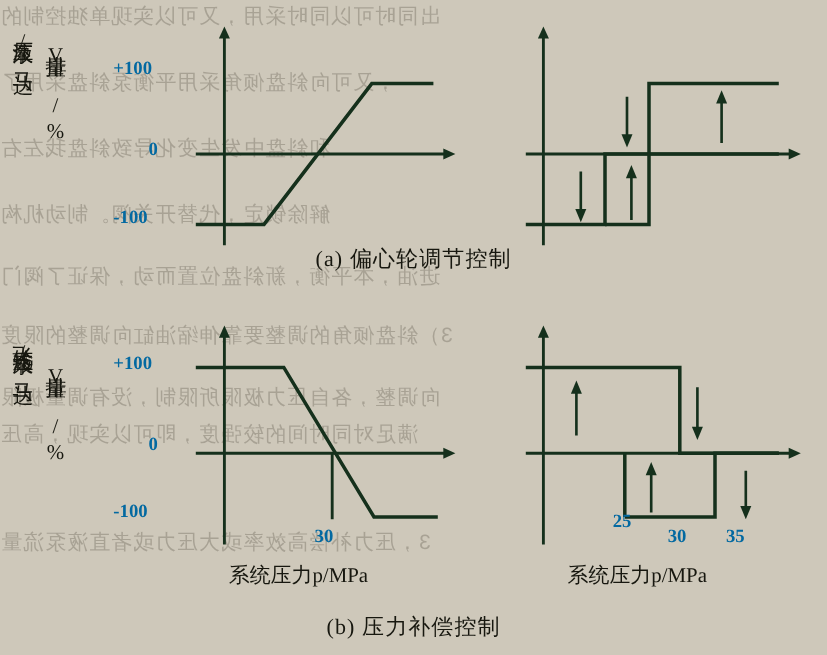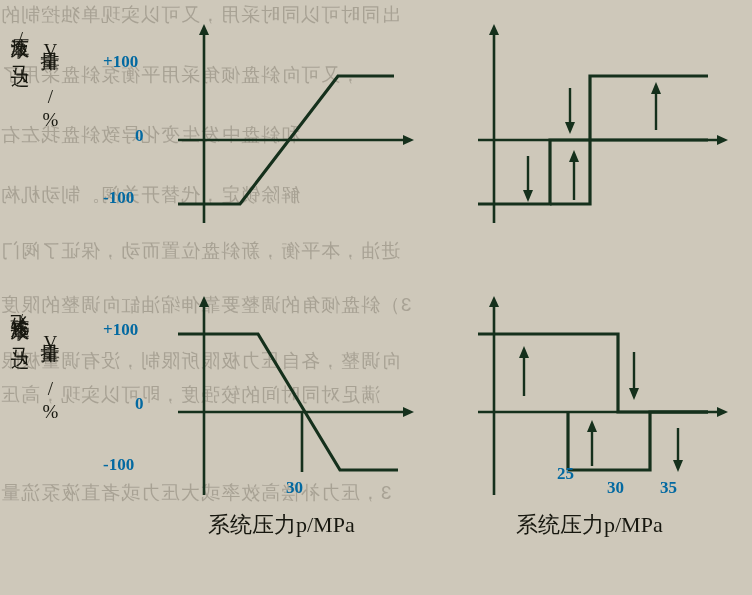--- a/index.html
+++ b/index.html
@@ -50,21 +50,21 @@
   .tick{
     position:absolute;
     font-size:17px;
     font-family:"Liberation Serif", serif;
     color:#0369a1;
     white-space:nowrap;
     font-weight:bold;
   }
   .xcap{
     position:absolute;
-    font-size:22px;
+    font-size:19px;
     white-space:nowrap;
     color:#17170f;
   }
 </style>
 </head>
 <body>
 
 <div class="bleed" style="left:0px;top:2px;">出同时可以同时采用，又可以实现单独控制的</div>
 <div class="bleed" style="left:0px;top:62px;">，又可向斜盘倾角采用平衡泵斜盘采用了</div>
 <div class="bleed" style="left:0px;top:122px;">和斜盘中发生变化导致斜盘我左右</div>
@@ -124,20 +124,21 @@
         <line x1="100" y1="70" x2="100" y2="106" stroke="#15301c" stroke-width="2.4"></line>
         <polygon points="100,116 95,104 105,104" fill="#15301c"></polygon>
       </g>
       <g>
         <line x1="186" y1="112" x2="186" y2="74" stroke="#15301c" stroke-width="2.4"></line>
         <polygon points="186,64 181,76 191,76" fill="#15301c"></polygon>
       </g>
     </svg>
   </div>
 
+  <div class="cap" style="top:222px;">(a) 偏心轮调节控制</div>
 </div>
 
 <div class="fig" style="left:0;top:292px;width:752px;height:300px;">
 
   <div class="ylab" style="left:10px;top:8px;height:210px;">
     <span>飞轮液压泵/马达</span>
   </div>
   <div class="ylab" style="left:40px;top:36px;height:190px;">
     <span>排量V /%</span>
   </div>
@@ -193,13 +194,14 @@
       </g>
     </svg>
   </div>
   <div class="tick" style="left:557px;top:172px;">25</div>
   <div class="tick" style="left:607px;top:186px;">30</div>
   <div class="tick" style="left:660px;top:186px;text-align:right;">35</div>
   <div class="xcap" style="left:516px;top:218px;">
     <span>系统压力p/MPa</span>
   </div>
 
+  <div class="cap" style="top:264px;">(b) 压力补偿控制</div>
 </div>
 
 </body></html>

